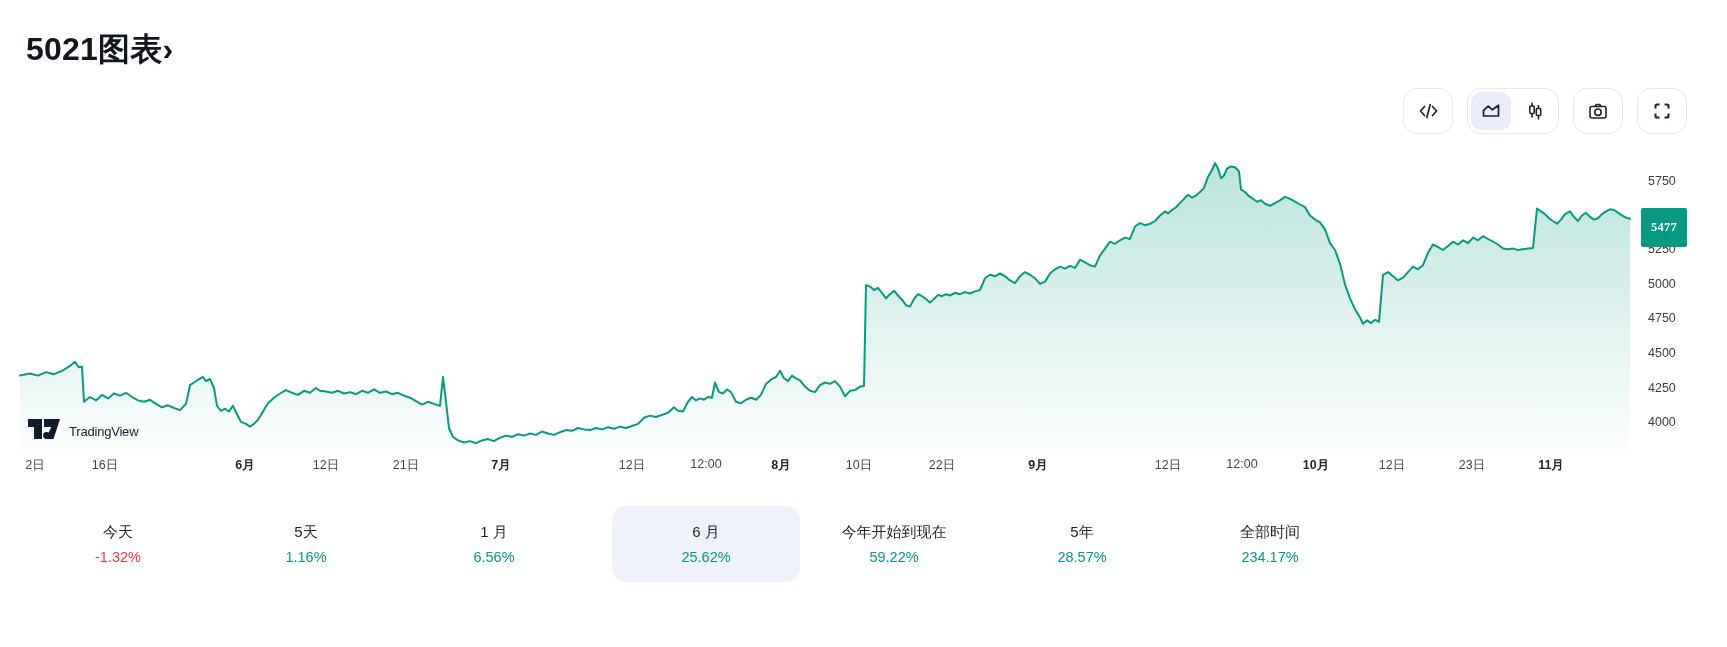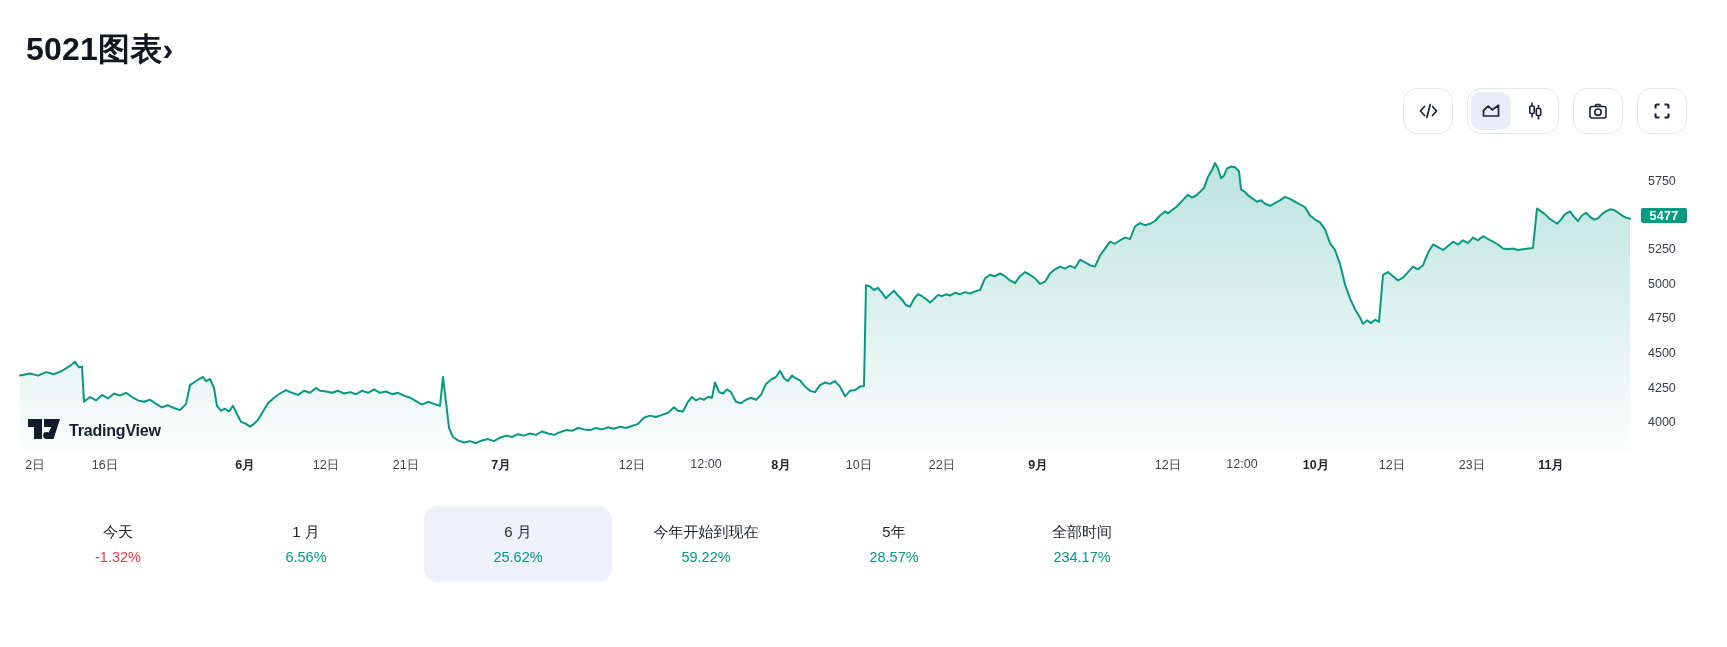--- a/index.html
+++ b/index.html
@@ -19,27 +19,27 @@
   .tb-cell.sel{background:#e9edf9;}
   .tb-btn svg{display:block;}
 
   
   #chart-svg{position:absolute;left:0;top:0;}
   .y-axis-tick{position:absolute;left:1648px;transform:translateY(-50%);
                font-size:12.5px;color:#3a3e4a;}
   .x-axis-tick{position:absolute;top:457px;transform:translateX(-50%);
                font-size:12.5px;color:#42454e;white-space:nowrap;}
   .x-axis-tick.bold{font-weight:700;color:#23262f;}
-  .price-badge{position:absolute;left:1641px;width:46px;height:15px;background:#089981;
+  .price-badge{position:absolute;left:1641px;width:46px;height:39px;background:#089981;
                color:#fff;font-size:12.5px;font-weight:700;display:flex;align-items:center;
-               justify-content:center;border-radius:2px;letter-spacing:.3px;}
+               justify-content:center;border-radius:2px;letter-spacing:.3px;font-family:Liberation Serif, serif;}
 
   
   .tv-logo{position:absolute;left:27px;top:418px;display:flex;align-items:center;gap:8px;cursor:pointer;}
-  .tv-logo-text{font-size:16px;font-weight:700;color:#16202e;letter-spacing:-0.2px;}
+  .tv-logo-text{font-size:13px;font-weight:400;color:#16202e;letter-spacing:-0.2px;}
 
   
   .periods{position:absolute;left:24px;top:506px;width:1504px;height:76px;display:flex;}
   .period{width:188px;height:76px;border-radius:14px;display:flex;flex-direction:column;
           align-items:center;justify-content:center;gap:7px;cursor:pointer;box-sizing:border-box;}
   .period.sel{background:#eef1f9;margin-left:24px;}
   .period .p-label{font-size:15px;color:#1d212b;}
   .period .p-value{font-size:14.5px;}
   .period .p-value.up{color:#089981;}
   .period .p-value.down{color:#f23645;}
@@ -154,20 +154,24 @@
   </span>
   <span class="tv-logo-text">TradingView</span>
 </div>
 
 <div class="periods" id="periods-row">
     <div class="period">
       <div class="p-label">今天</div>
       <div class="p-value down">-1.32%</div>
     </div>
     <div class="period">
+      <div class="p-label">5天</div>
+      <div class="p-value up">1.16%</div>
+    </div>
+    <div class="period">
       <div class="p-label">1 月</div>
       <div class="p-value up">6.56%</div>
     </div>
     <div class="period sel">
       <div class="p-label">6 月</div>
       <div class="p-value up">25.62%</div>
     </div>
     <div class="period">
       <div class="p-label">今年开始到现在</div>
       <div class="p-value up">59.22%</div>

